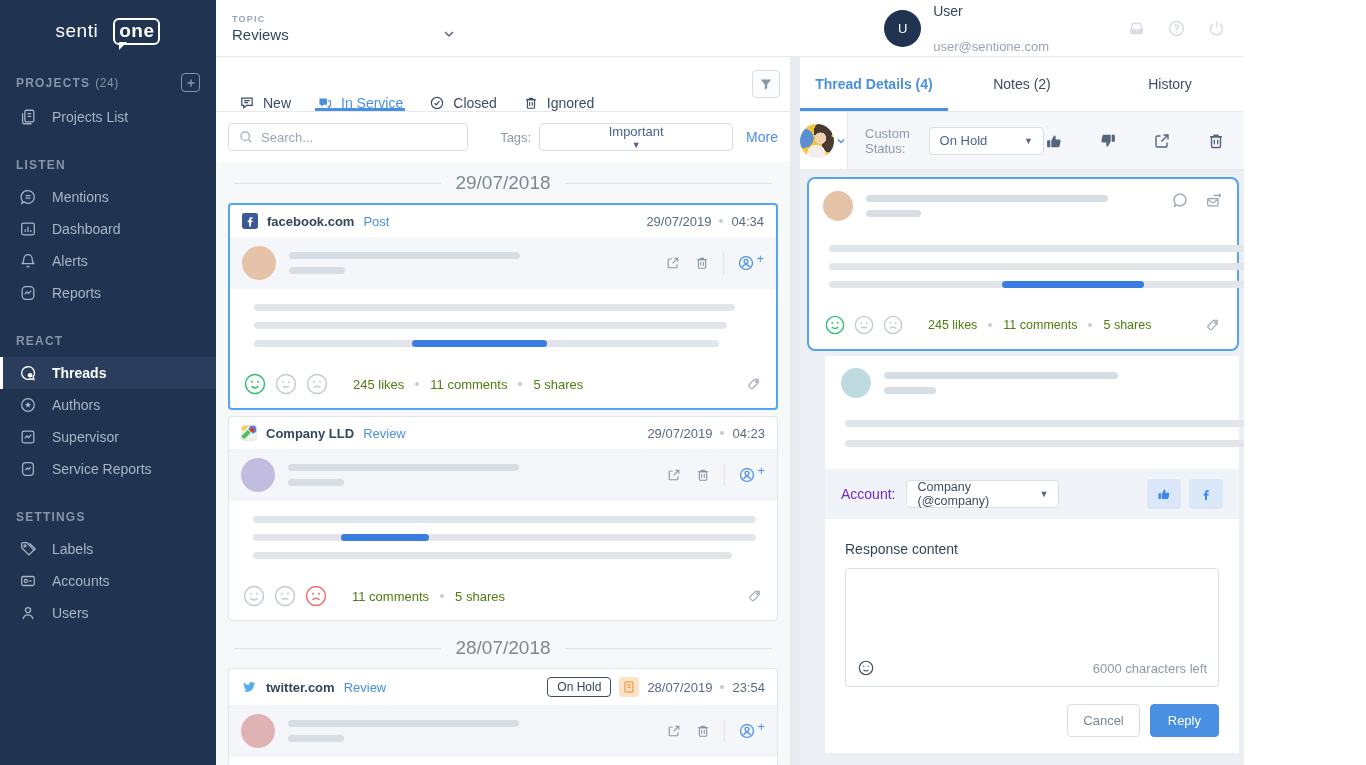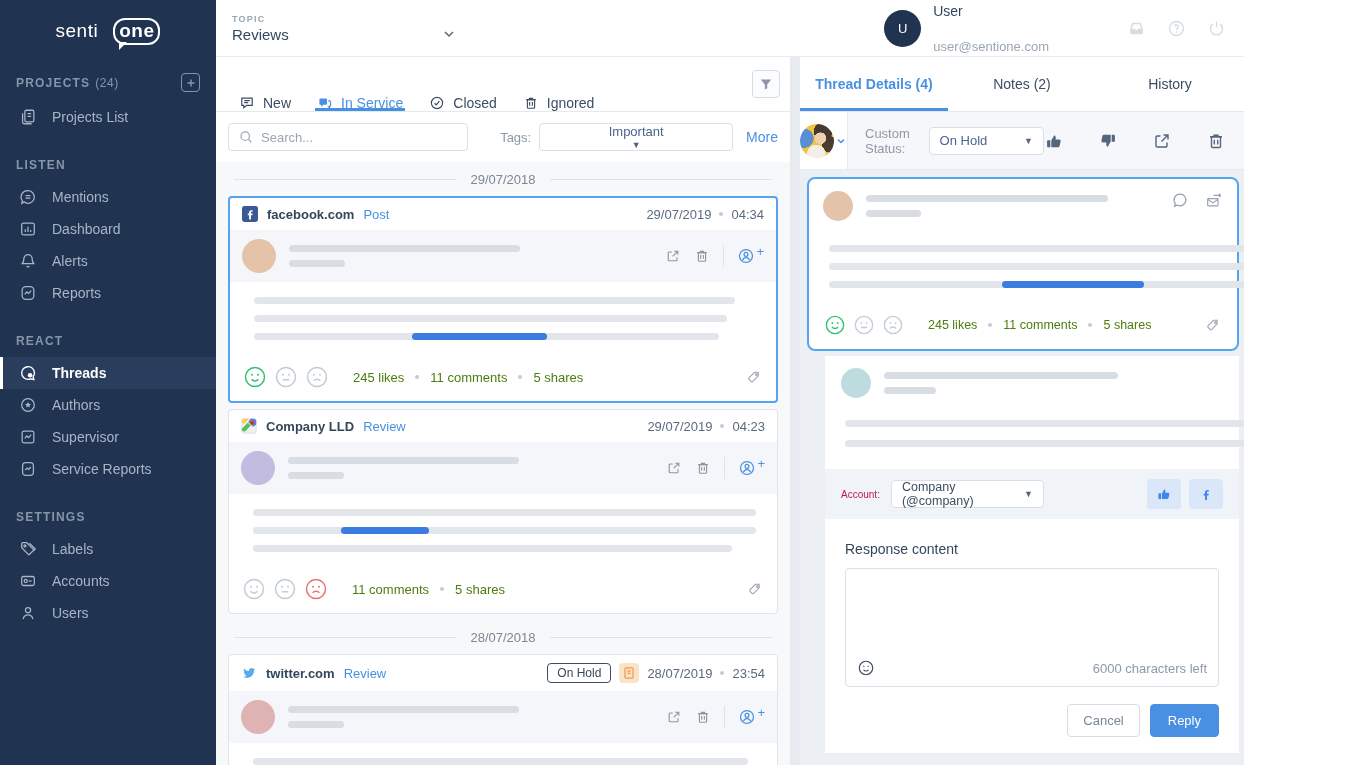--- a/index.html
+++ b/index.html
@@ -4,21 +4,21 @@
 <style>
   * { box-sizing: border-box; margin: 0; padding: 0; }
   html,body { width:1366px; height:765px; overflow:hidden; }
   body { font-family:"Liberation Sans", sans-serif; background:#fff; color:#33475b; }
 
   .app { display:flex; width:1244px; height:765px; }
 
   
   .sidebar { width:216px; flex:none; background:#203350; color:#a9b5c6; display:flex; flex-direction:column; }
   .logo { height:62px; display:flex; align-items:center; justify-content:center; color:#fff; font-size:19px; letter-spacing:.5px; }
-  .logo .boxed { border:2px solid #fff; border-radius:12px; padding:0 4px 1px; margin-left:15px; position:relative; font-weight:bold; }
+  .logo .boxed { border:2px solid #fff; border-radius:6px; padding:0 4px 1px; margin-left:15px; position:relative; font-weight:bold; }
   .logo .boxed::after { content:""; position:absolute; left:4px; bottom:-7px; border:4px solid transparent; border-top-color:#fff; border-left-color:#fff; }
   .side-header { display:flex; align-items:center; padding:11px 16px 9px; color:#8795ab; font-size:12px; font-weight:bold; letter-spacing:1.2px; }
   .side-header .count { font-weight:normal; margin-left:5px; letter-spacing:.5px; }
   .plus-btn { margin-left:auto; width:19px; height:19px; border:1.5px solid #8795ab; border-radius:4px; color:#8795ab; display:flex; align-items:center; justify-content:center; cursor:pointer; }
   .side-item { display:flex; align-items:center; gap:15px; padding:7px 16px; font-size:14px; color:#a9b5c6; cursor:pointer; border-left:3px solid transparent; }
   .side-item .icn { flex:none; }
   .side-item.active { background:#2a3d5c; color:#fff; border-left-color:#fff; font-weight:bold; }
   .side-gap { height:14px; }
   .icn { width:18px; height:18px; display:block; }
   .icn-sm { width:16px; height:16px; display:block; }
@@ -52,21 +52,21 @@
   .search-box { width:248px; height:28px; border:1px solid #d9dfe7; border-radius:4px; display:flex; align-items:center; gap:7px; padding:0 9px; color:#9aa6b6; background:#fff; }
   .search-box input { border:0; outline:0; flex:1; font-size:13px; color:#33475b; font-family:inherit; background:transparent; }
   .search-box input::placeholder { color:#9aa6b6; }
   .tags-label { margin-left:32px; font-size:13px; color:#8e99a9; }
   .select { height:28px; border:1px solid #d9dfe7; border-radius:4px; background:#fff; display:flex; align-items:center; justify-content:space-between; padding:0 10px; font-size:13px; color:#49648f; cursor:pointer; }
   .select .caret { color:#55677d; font-size:9px; }
   .tags-select { width:200px; margin-left:8px;flex-direction:column; }
   .more-link { margin-left:13px; color:#4a90e2; font-size:14px; cursor:pointer; }
 
   .threads-list { flex:1; background:#f7f8fa; padding:0 12px; overflow:hidden; min-height:0; }
-  .date-sep { display:flex; align-items:center; gap:14px; color:#7b8794; font-size:13px; padding:10px 6px 9px; }
+  .date-sep { display:flex; align-items:center; gap:14px; color:#7b8794; font-size:19px; padding:10px 6px 9px; }
   .date-sep .line { flex:1; height:1px; background:#dfe3e9; }
 
   .card { background:#fff; border:1px solid #dfe3ea; border-radius:4px; margin-bottom:6px; overflow:hidden; }
   .card.selected { border:2px solid #55a4f2; }
   .card-head { display:flex; align-items:center; gap:9px; padding:8px 12px; font-size:13px; }
   .card-source { font-weight:bold; color:#33475b; }
   .card-kind { color:#4a90e2; cursor:pointer; }
   .card-head-right { margin-left:auto; display:flex; align-items:center; gap:8px; color:#5a6b80; }
   .dot { width:4px; height:4px; border-radius:50%; background:#c3cbd5; flex:none; }
   .badge { border:1.5px solid #3c4d63; border-radius:4px; padding:2px 9px; font-size:12px; color:#33475b; background:#fff; }
@@ -131,21 +131,21 @@
   .dc-foot { display:flex; align-items:center; gap:9px; padding:12px 2px 4px; }
 
   .reply-wrap { margin-left:18px; margin-top:5px; background:#fff; flex:1; min-height:0; display:flex; flex-direction:column; }
   .comment { padding:12px 16px 4px; }
   .comment-head { display:flex; gap:13px; }
   .avatar-sm { width:30px; height:30px; border-radius:50%; flex:none; }
   .comment-body { padding:22px 14px 16px 4px; }
   .comment-body .sk { background:#e2e6eb; margin-bottom:13px; }
 
   .account-row { background:#f0f3f7; display:flex; align-items:center; gap:11px; padding:10px 16px; flex:none; }
-  .account-label { font-size:10px; color:#be185d;text-align:right; }
+  .account-label { font-size:14px; color:#6d28d9;text-align:right; }
   .account-select { width:153px; font-size:12.5px; color:#3c4d63; }
   .acct-actions { margin-left:auto; display:flex; gap:8px; }
   .acct-btn { width:34px; height:30px; border-radius:4px; background:#d9e7f8; color:#3e86e8; display:flex; align-items:center; justify-content:center; cursor:pointer; }
 
   .response { padding:22px 20px 0; display:flex; flex-direction:column; flex:1; min-height:0; }
   .response-label { font-size:14px; color:#33475b; margin-bottom:11px; }
   .ta-wrap { border:1px solid #d9e0ea; border-radius:4px; height:152px; display:flex; flex-direction:column; background:#fff;justify-content:center; }
   .ta-wrap textarea { flex:1; border:0; outline:0; resize:none; padding:10px 12px; font-family:inherit; font-size:13px; color:#33475b; background:transparent; }
   .ta-foot { display:flex; align-items:center; justify-content:space-between; padding:6px 11px 9px; }
   .ta-foot .smiley { color:#3c4d63; cursor:pointer; }

